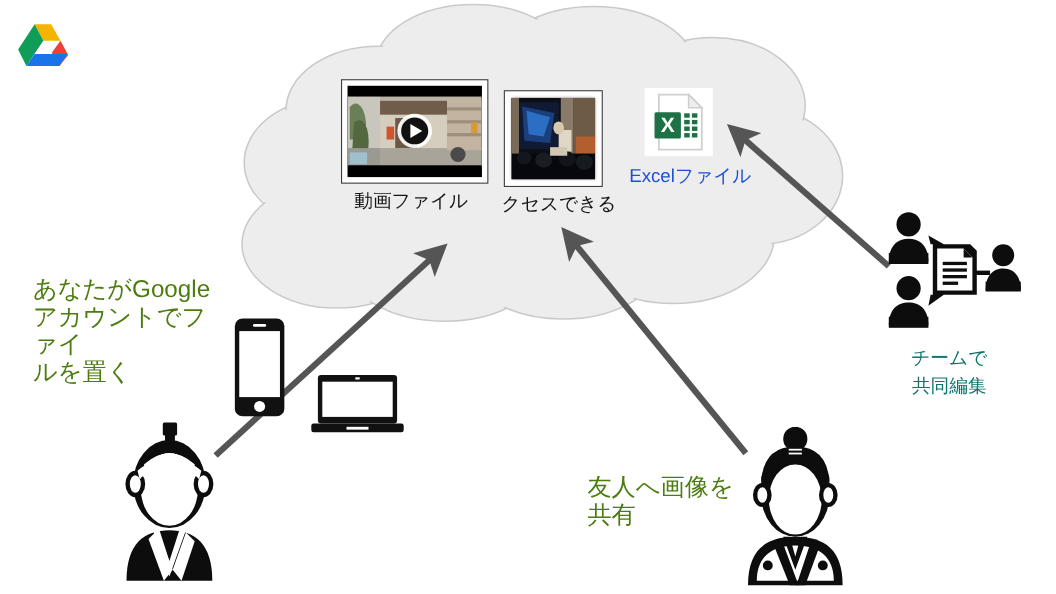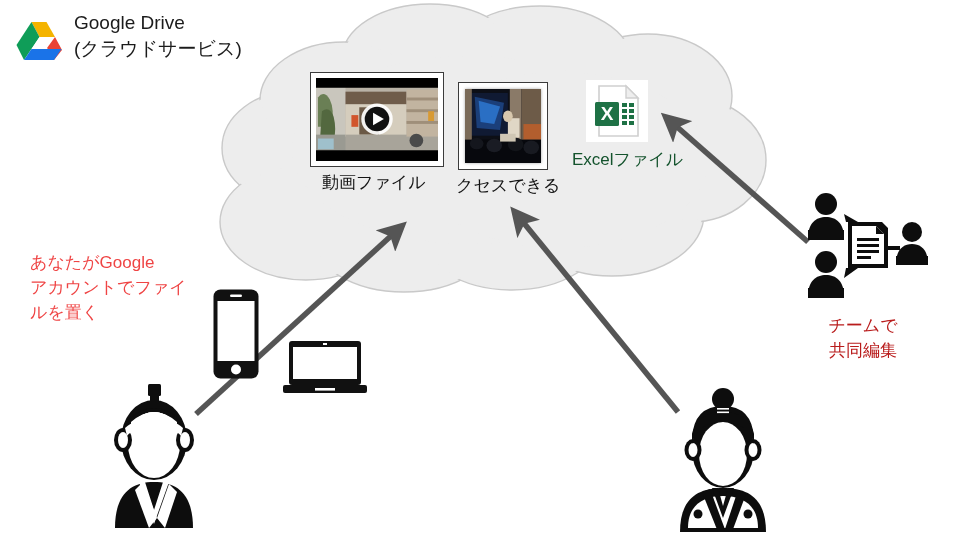--- a/index.html
+++ b/index.html
@@ -52,37 +52,37 @@
   #image-inner { position: relative; width: 100%; height: 100%; overflow: hidden; background: #0a0c12;
                  box-shadow: 0 0 3px rgba(0,0,0,.35); }
   #excel-card { left: 586px; top: 80px; }
   #excel-frame { width: 62px; height: 62px; border: none; background: #fff; }
 
   .label-video { margin-left: 12px; }
   .label-image { margin-left: -2px; }
 
   #excel-label {
     position: absolute; left: 572px; top: 148px;
-    font-size: 17px; color: #14532d; white-space: nowrap;
+    font-size: 17px; color: #1d4ed8; white-space: nowrap;
   }
 
   
   .note {
-    font-size: 17px;
+    font-size: 22px;
     line-height: 25px;
-    color: #ef4444;
+    color: #4d7c0f;
     white-space: pre-line;
   }
   #note-upload { left: 30px; top: 250px; width: 175px; }
   #note-devices { left: 222px; top: 430px; width: 250px; }
   #note-share { left: 534px; top: 430px; width: 150px; }
   #note-team {
     left: 798px; top: 313px; width: 130px;
     text-align: center;
-    font-size: 17px; line-height: 25px; color: #b91c1c; white-space: pre-line;
+    font-size: 17px; line-height: 25px; color: #0f766e; white-space: pre-line;
   }
 
   
   #phone-icon  { left: 212px; top: 288px; width: 48px; height: 92px; }
   #laptop-icon { left: 282px; top: 340px; width: 86px; height: 54px; }
   #person-left { left: 95px; top: 378px; width: 118px; height: 158px; }
   #person-right{ left: 668px; top: 388px; width: 110px; height: 150px; }
   #team-icon   { left: 790px; top: 190px; width: 150px; height: 115px; }
 
   
@@ -136,22 +136,20 @@
   </svg>
 
   <svg id="brand-logo" class="abs" viewBox="0 0 50 46" xmlns="http://www.w3.org/2000/svg">
     <polygon points="17.5,4 32.5,4 41,19 25.5,19" fill="#f4b400"></polygon>
     <polygon points="17.5,4 25.5,19 10,42 2.5,27" fill="#0f9d58"></polygon>
     <polygon points="41,19 48,32 40,42 33,30" fill="#ea4335"></polygon>
     <polygon points="10,42 40,42 47.5,31 17.5,31" fill="#1a73e8"></polygon>
     <polygon points="17.5,4 25.5,19 33.5,31 17.5,31" fill="#ffffff" opacity="0"></polygon>
     <polygon points="25.5,19 17.5,31 33.5,31" fill="#ffffff"></polygon>
   </svg>
-  <div id="brand-text" class="abs">Google Drive
-(クラウドサービス)</div>
 
   <div id="video-card" class="abs file-card">
     <div id="video-frame" class="thumb-frame">
       <div id="video-inner">
         <svg viewBox="0 0 124 85" width="100%" height="100%" preserveAspectRatio="none" xmlns="http://www.w3.org/2000/svg">
           <rect x="0" y="0" width="124" height="85" fill="#000000"></rect>
           <rect x="0" y="9" width="124" height="66" fill="#b9b2a6"></rect>
           <rect x="0" y="9" width="30" height="66" fill="#c9c6bd"></rect>
           <path d="M2,20 q6,-8 12,2 q5,10 2,28 l-14,0 z" fill="#6a7f55"></path>
           <path d="M6,34 q8,-6 12,6 q3,12 0,24 l-14,0 z" fill="#53683f"></path>
@@ -223,20 +221,22 @@
             <rect x="43" y="41" width="5" height="4"></rect>
         </g>
       </svg>
     </div>
   </div>
   <div id="excel-label">Excelファイル</div>
 
   <div id="note-upload" class="abs note">あなたがGoogle
 アカウントでファイ
 ルを置く</div>
+  <div id="note-share" class="abs note">友人へ画像を
+共有</div>
   <div id="note-team" class="abs">チームで
 共同編集</div>
 
   <svg id="phone-icon" class="abs" viewBox="0 0 48 92" xmlns="http://www.w3.org/2000/svg">
     <rect x="1.5" y="1.5" width="45" height="89" rx="7" ry="7" fill="#111111"></rect>
     <rect x="5.5" y="13" width="37" height="60" fill="#ffffff"></rect>
     <rect x="18" y="6.5" width="12" height="2.6" rx="1.3" fill="#ffffff"></rect>
     <circle cx="24" cy="81.5" r="5" fill="#ffffff"></circle>
   </svg>
 

